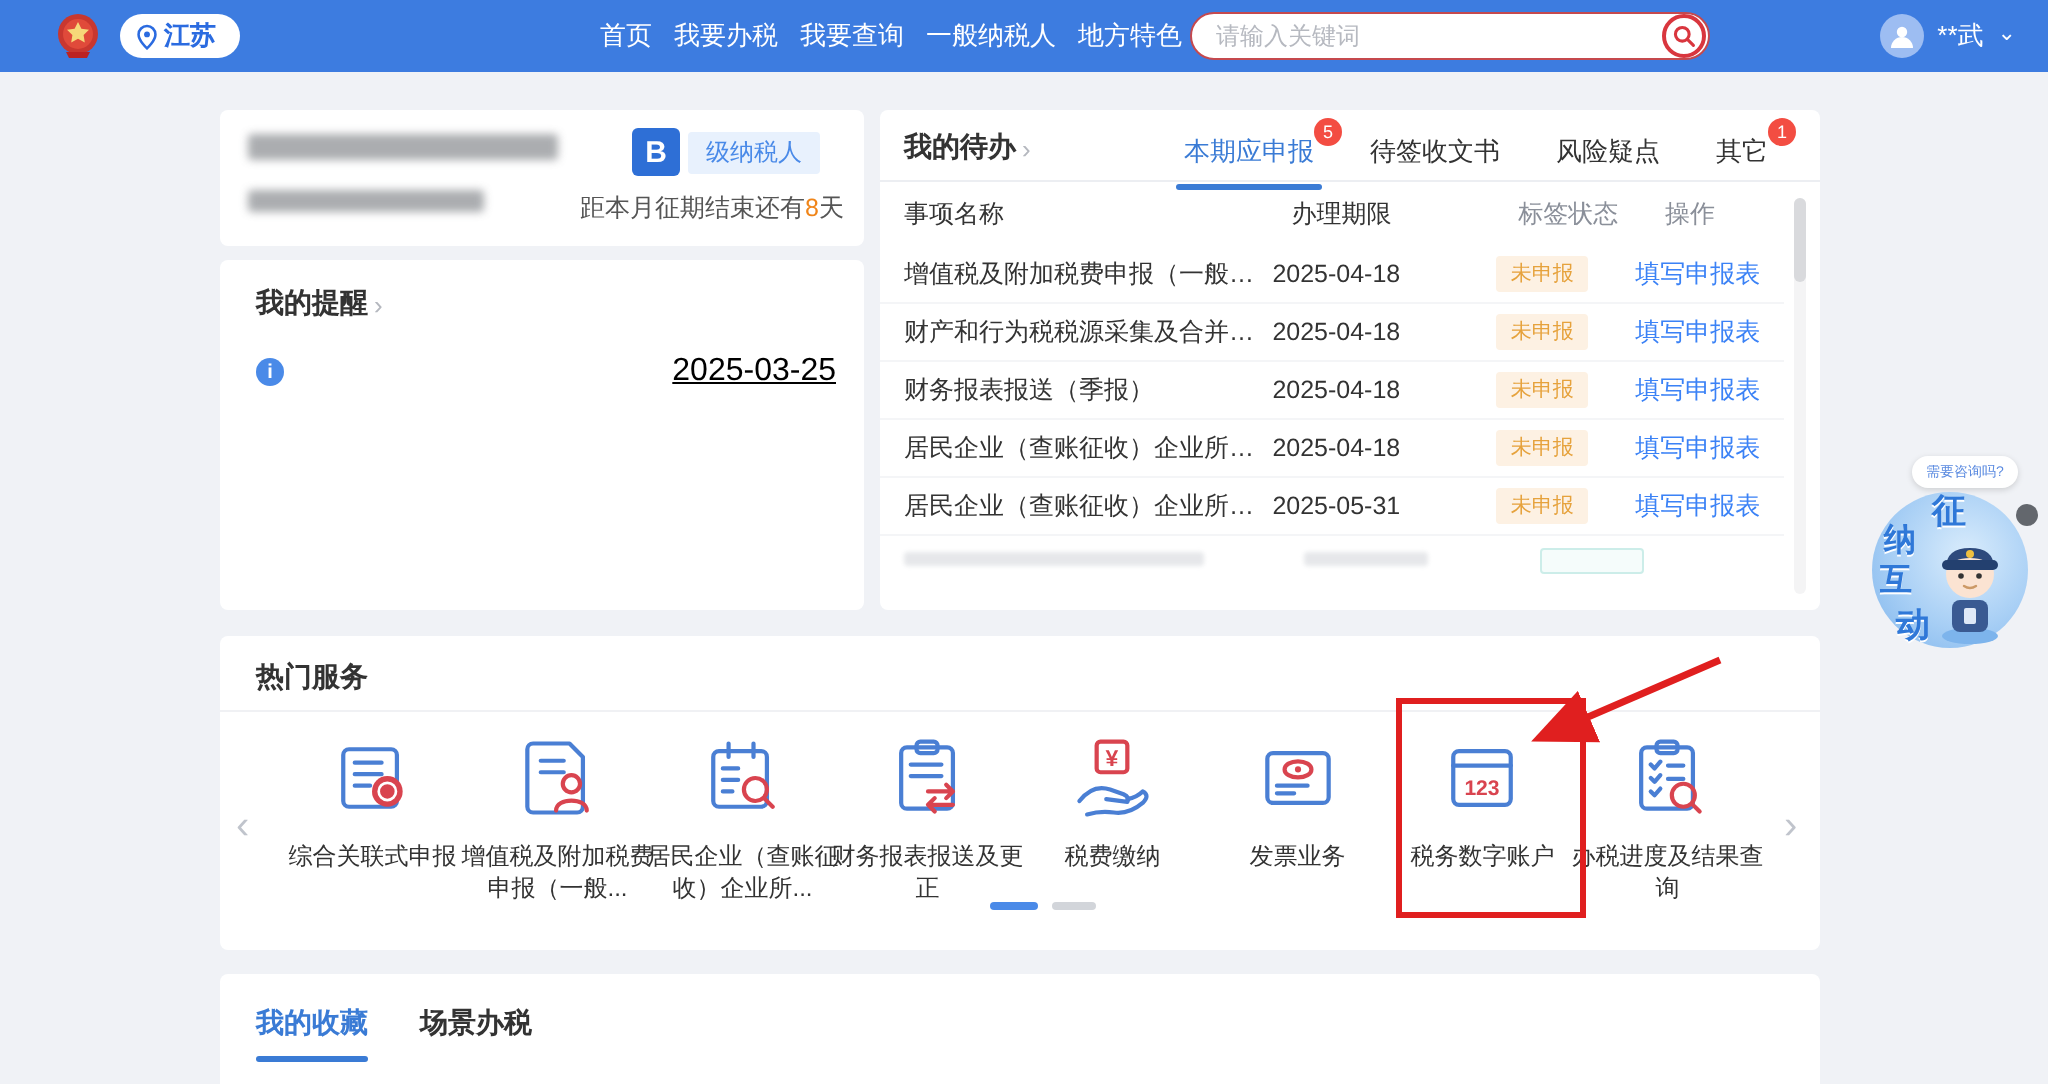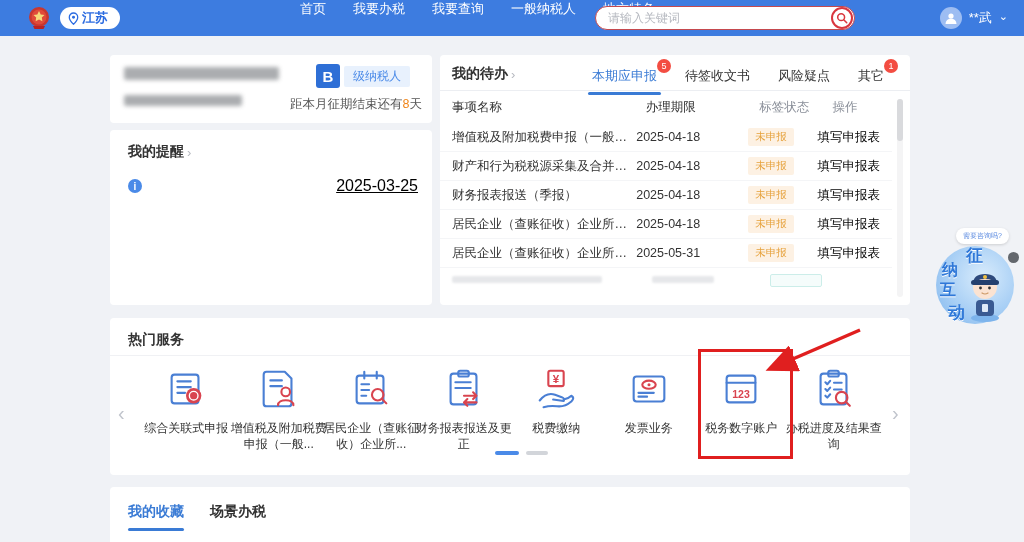--- a/index.html
+++ b/index.html
@@ -4,21 +4,21 @@
 <style>
   * { margin:0; padding:0; box-sizing:border-box; }
   body { font-family:"Liberation Sans","DejaVu Sans",sans-serif; background:#e8eaee; }
   .page { position:relative; width:1024px; height:542px; background:#f0f2f6; overflow:hidden; color:#333; }
 
   
   .header { position:absolute; top:0; left:0; width:1024px; height:36px; background:#3d7ce0; display:flex; align-items:center; z-index:5; }
   .brand { position:absolute; left:26px; top:0; height:36px; display:flex; align-items:center; gap:8px; }
   .brand-title { color:#fff; font-size:14px; font-weight:bold; letter-spacing:.5px; }
   .loc-pill { display:flex; align-items:center; gap:3px; background:#fff; color:#2b6be0; font-weight:bold; font-size:13px; border-radius:12px; padding:2px 12px 2px 8px; height:22px; }
-  .nav { position:absolute; left:300px; top:0; height:36px; display:flex; align-items:flex-start; gap:27px; }
+  .nav { position:absolute; left:300px; top:0; height:36px; display:flex; align-items:center; gap:11px; }
   .nav-item { color:#fff; font-size:13px; cursor:pointer; white-space:nowrap; }
   .search-wrap { position:absolute; left:595px; top:6px; width:260px; height:24px; background:#fff; border:1px solid #c5494e; border-radius:13px; display:flex; align-items:center; }
   .search-input { flex:1; border:none; outline:none; background:transparent; font-size:12px; padding:0 12px; color:#333; }
   .search-input::placeholder { color:#b6b9c0; }
   .search-btn { width:22px; height:22px; margin-right:1px; border-radius:50%; border:2px solid #d9363e; background:#fff; display:flex; align-items:center; justify-content:center; cursor:pointer; }
   .user-area { position:absolute; right:16px; top:0; height:36px; display:flex; align-items:center; gap:7px; }
   .avatar { width:22px; height:22px; border-radius:50%; background:#9dbdf2; display:flex; align-items:center; justify-content:center; overflow:hidden; }
   .user-name { color:#fff; font-size:13px; }
   .chev-down { color:#fff; font-size:11px; margin-top:-3px; }
 
@@ -53,21 +53,21 @@
   .todo-divider { position:absolute; left:0; right:0; top:35px; height:1px; background:#eceef2; }
   .thead { position:absolute; left:0; top:44px; width:100%; display:flex; font-size:12.5px; color:#8a8f99; }
   .trows { position:absolute; left:0; top:68px; width:452px; }
   .trow { display:flex; align-items:center; height:29px; border-bottom:1px solid #f4f5f7; font-size:12.5px; }
   .c-item { width:210px; padding-left:12px; white-space:nowrap; overflow:hidden; text-overflow:ellipsis; color:#333; }
   .c-date { width:95px; color:#333; }
   .c-status { width:100px; display:flex; justify-content:center; }
   .c-action { width:80px; }
   .thead .c-date { padding-left:2px; }
   .status-badge { background:#fdf1e3; color:#e6a23c; font-size:10.5px; padding:2px 7px; border-radius:2px; }
-  .action-link { color:#000000; font-size:12.5px; cursor:pointer; white-space:nowrap; }
+  .action-link { color:#3b82f6; font-size:12.5px; cursor:pointer; white-space:nowrap; }
   .partial-row { position:relative; height:30px; opacity:.45; }
   .pbar { position:absolute; background:#c9ccd2; border-radius:2px; filter:blur(1px); }
   .teal-badge { position:absolute; left:330px; top:6px; width:52px; height:13px; background:#eafaf8; border:1px solid #8fd9cf; border-radius:2px; }
   .vscroll { position:absolute; right:7px; top:44px; bottom:8px; width:6px; background:#f4f4f5; border-radius:3px; }
   .vscroll-thumb { position:absolute; top:0; left:0; width:6px; height:42px; background:#d9dadd; border-radius:3px; }
 
   
   #card-services { left:110px; top:318px; width:800px; height:157px; }
   .svc-head { padding:12px 0 0 18px; }
   .svc-divider { position:absolute; left:0; right:0; top:37px; height:1px; background:#f0f1f4; }

